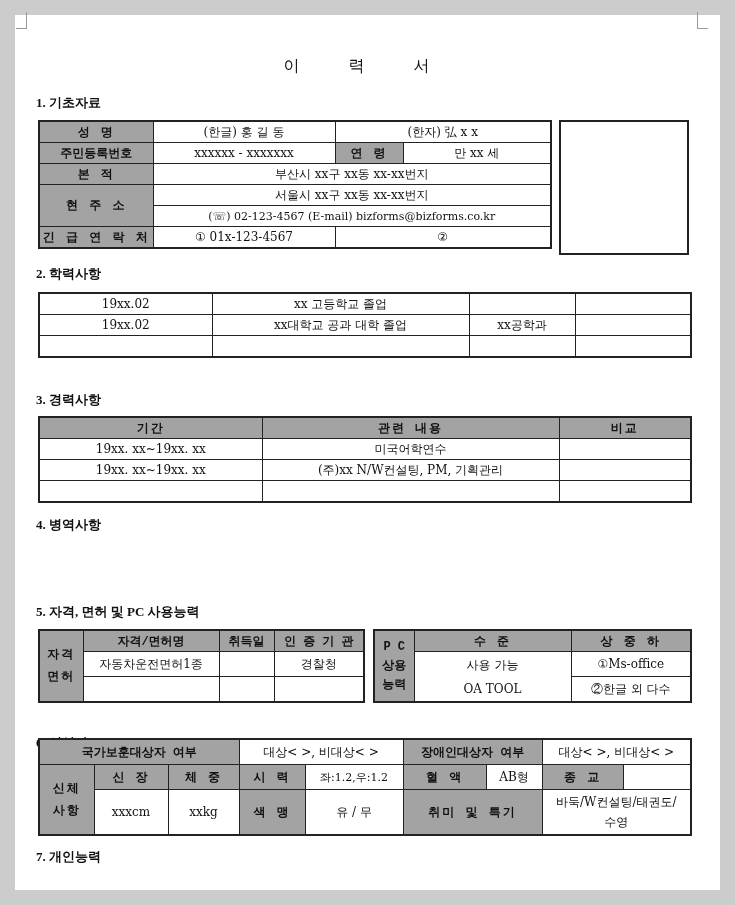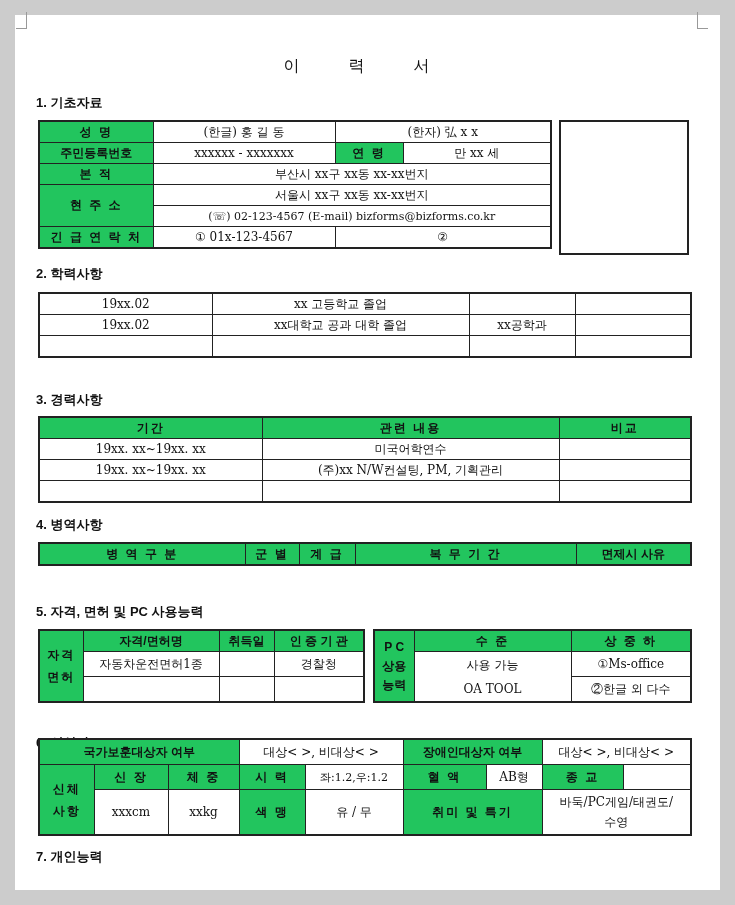--- a/index.html
+++ b/index.html
@@ -1,23 +1,23 @@
 <!DOCTYPE html>
 <html><head>
 <meta charset="utf-8">
 <style>
   html,body{margin:0;padding:0;}
   body{width:735px;height:905px;background:#cccccc;position:relative;overflow:hidden;font-family:"DejaVu Serif",serif;color:#111;}
   .page{position:absolute;left:15px;top:15px;width:705px;height:875px;background:#fff;}
   .crop{position:absolute;width:10px;height:16px;border-color:#999;border-style:solid;}
   .title{position:absolute;top:56px;left:0;width:735px;text-align:center;font-size:16px;letter-spacing:22px;}
-  .sec{position:absolute;left:36px;font-size:13px;font-weight:bold;font-family:Liberation Sans, sans-serif;}
+  .sec{position:absolute;left:36px;font-size:13px;font-weight:bold;font-family:Liberation Serif, serif;}
   table{position:absolute;border-collapse:collapse;border:2.5px solid #222;font-size:12px;table-layout:fixed;}
   td{border:1px solid #222;text-align:center;padding:0;height:20px;white-space:nowrap;overflow:hidden;}
-  td.h{background:#22c55e;font-weight:bold;font-family:Liberation Sans, sans-serif;letter-spacing:2px;}
+  td.h{background:#a3a3a3;font-weight:bold;font-family:Liberation Mono, monospace;letter-spacing:2px;}
   .photo{position:absolute;left:559px;top:120px;width:130px;height:135px;border:2.5px solid #222;box-sizing:border-box;}
 </style>
 </head>
 <body>
 
 <div class="page"></div>
 <div class="crop" style="left:16px;top:12px;border-width:0 1px 1px 0;"></div>
 <div class="crop" style="left:697px;top:12px;border-width:0 0 1px 1px;"></div>
 
 <div class="title">이 력 서</div>
@@ -127,27 +127,20 @@
 <div class="sec" style="top:516px">4. 병역사항</div>
 <table style="left:38px;top:542px;width:652px;">
   <colgroup>
       <col style="width:206px">
       <col style="width:54px">
       <col style="width:56px">
       <col style="width:221px">
       <col style="width:115px">
     </colgroup>
   <tbody>
-      <tr>
-        <td class="h">병 역 구 분</td>
-        <td class="h">군 별</td>
-        <td class="h">계 급</td>
-        <td class="h">복   무   기   간</td>
-        <td class="h" style="letter-spacing:0">면제시 사유</td>
-      </tr>
 </tbody>
   </table>
 
 <div class="sec" style="top:603px">5. 자격, 면허 및 PC 사용능력</div>
 <table style="left:38px;top:629px;width:325px;">
   <colgroup>
       <col style="width:44px">
       <col style="width:136px">
       <col style="width:55px">
       <col style="width:90px">
@@ -231,19 +224,19 @@
       <td>AB형</td>
       <td class="h">종 교</td>
       <td></td>
       </tr>
   <tr>
         <td style="height:44px">xxxcm</td>
       <td>xxkg</td>
       <td class="h">색 맹</td>
       <td>유  /  무</td>
       <td class="h" colspan="2">취미 및 특기</td>
-      <td colspan="2" style="white-space:pre-line;line-height:20px">바둑/PC게임/태권도/
+      <td colspan="2" style="white-space:pre-line;line-height:20px">바둑/W컨설팅/태권도/
 수영</td>
       </tr>
 </tbody>
   </table>
 
 <div class="sec" style="top:848px">7. 개인능력</div>
 
 </body></html>

